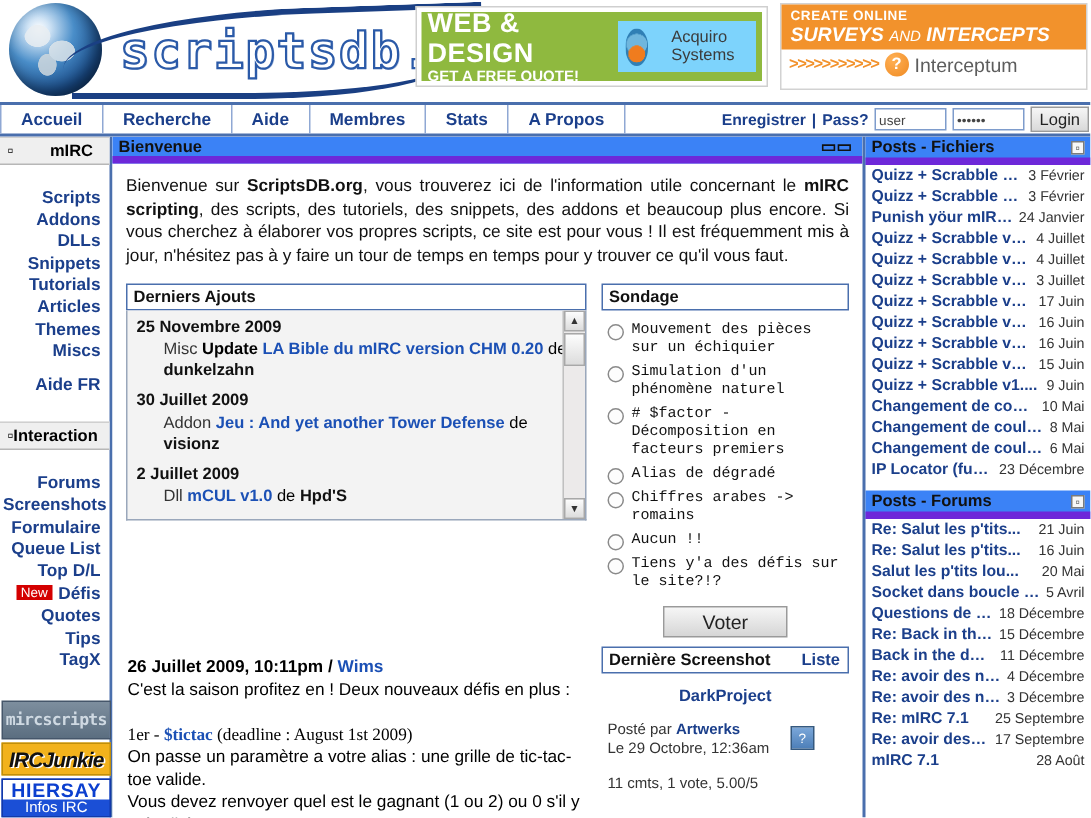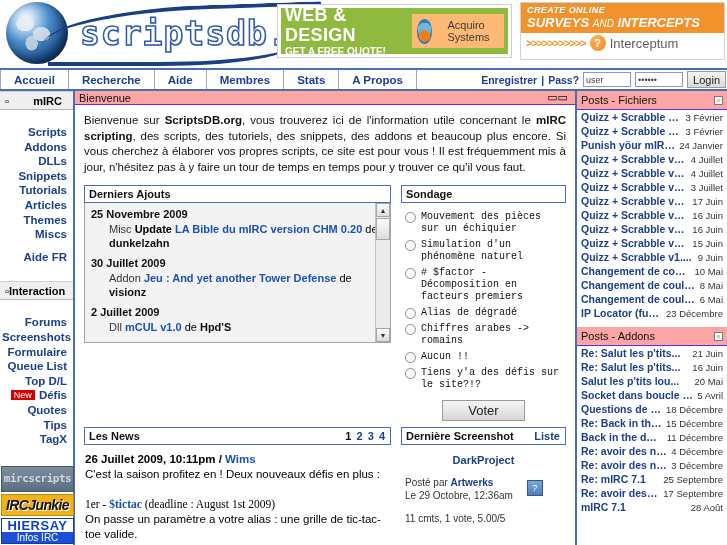--- a/index.html
+++ b/index.html
@@ -72,41 +72,41 @@
   .ad1-inner {
     width: 100%; height: 100%;
     background: #8fb93f;
     display: flex; align-items: center;
     padding: 0 4px;
   }
   .ad1-left { color: #ffffff; line-height: 1.12; }
   .ad1-l1 { font-size: 18px; font-weight: bold; letter-spacing: .3px; }
   .ad1-l2 { font-size: 10px; font-weight: bold; }
   .ad1-right {
-    margin-left: 6px; background: #fdba74; flex: 1;
+    margin-left: 6px; background: #7dd3fc; flex: 1;
     height: 34px; display: flex; align-items: center; gap: 15px;
     padding: 0 5px;
   }
   .acq-logo {
     width: 25px; height: 25px; border-radius: 50%;
     background:
       radial-gradient(circle at 50% 68%, #f07c1e 0 30%, transparent 31%),
       radial-gradient(circle at 50% 42%, #6fb6dd 0 42%, transparent 43%),
       conic-gradient(#2f7fb5, #2f7fb5);
   }
   .acq-name { font-size: 11px; color: #3b3b3b; }
   .ad2 {
     position: absolute; left: 520px; top: 2px;
     width: 205px; height: 58px;
     border: 1px solid #d2d2d2; background: #fff;
   }
   .ad2-top {
     background: #f2922c; color: #fff; padding: 3px 6px; line-height: 1.1;
   }
-  .ad2-t1 { font-size: 9px; font-style: italic; font-weight: bold; letter-spacing: .4px; }
+  .ad2-t1 { font-size: 9px; font-weight: bold; letter-spacing: .4px; }
   .ad2-t2 { font-size: 13px; font-style: italic; font-weight: bold; }
   .ad2-t2 .thin { font-weight: normal; font-size: 10px; }
   .ad2-bot { display: flex; align-items: center; padding: 2px 5px; gap: 4px; }
   .chevrons { color: #f2922c; font-size: 11px; font-weight: bold; letter-spacing: -1px; }
   .icept-dot {
     width: 16px; height: 16px; border-radius: 50%;
     background: radial-gradient(circle at 35% 30%, #ffb055, #ef8a22);
     color: #fff; font-size: 11px; font-weight: bold;
     display: flex; align-items: center; justify-content: center;
   }
@@ -148,24 +148,24 @@
   }
 
   
   .page { display: flex; height: 454px; }
   .col-left { width: 75px; flex: none; border-right: 2px solid #4a6fad; background: #fff; }
   .col-mid { flex: 1; background: #fff; display: flex; flex-direction: column; min-width: 0; }
   .col-right { width: 152px; flex: none; border-left: 2px solid #4a6fad; background: #fff; }
 
   
   .ptitle {
-    height: 19px; background: #fca5a5;
-    border-bottom: 1px solid #6d28d9;
+    height: 19px; background: #3b82f6;
+    border-bottom: 5px solid #6d28d9;
     display: flex; align-items: center;
-    font-size: 11px; font-weight: normal; color: #111;
+    font-size: 11px; font-weight: bold; color: #111;
     padding: 0 4px;
   }
   .ptitle .sq {
     width: 9px; height: 9px; border: 1px solid #7b7b7b; background: #f7f7f7;
     font-size: 8px; line-height: 7px; text-align: center; color: #333;
   }
   .ptitle .cap { margin-left: auto; padding-right: 3px; }
   .ptitle.right-cap { justify-content: space-between; }
 
   
@@ -501,29 +501,20 @@
           <div class="voterow">
             <button class="voter">Voter</button>
           </div>
         </div>
       </div>
     </div>
 
     <div class="two-col">
 
       <div class="box-left">
-        <div class="boxhead">
-          <span>Les News</span>
-          <span class="r">
-            <a class="cur">1</a>
-            <a>2</a>
-            <a>3</a>
-            <a>4</a>
-          </span>
-        </div>
         <div class="news">
           <div>
             <span class="meta">26 Juillet 2009, 10:11pm</span>
             <span class="meta">/</span>
             <span class="meta who">Wims</span>
           </div>
           <div>C'est la saison profitez en ! Deux nouveaux défis en plus :</div>
           <div style="height:15px"></div>
           <div class="mono">
             <span>1er - </span><span class="tag">$tictac</span><span> (deadline : August 1st 2009)</span>
@@ -622,21 +613,21 @@
         </div>
       <div class="rrow">
           <span class="t">IP Locator (function...</span>
           <span class="d">23 Décembre</span>
         </div>
     </div>
 
     <div class="rsep"></div>
 
     <div class="ptitle right-cap">
-      <span>Posts - Addons</span>
+      <span>Posts - Forums</span>
       <span class="sq">▫</span>
     </div>
     <div class="rlist">
       <div class="rrow">
           <span class="t">Re: Salut les p'tits...</span>
           <span class="d">21 Juin</span>
         </div>
       <div class="rrow">
           <span class="t">Re: Salut les p'tits...</span>
           <span class="d">16 Juin</span>

